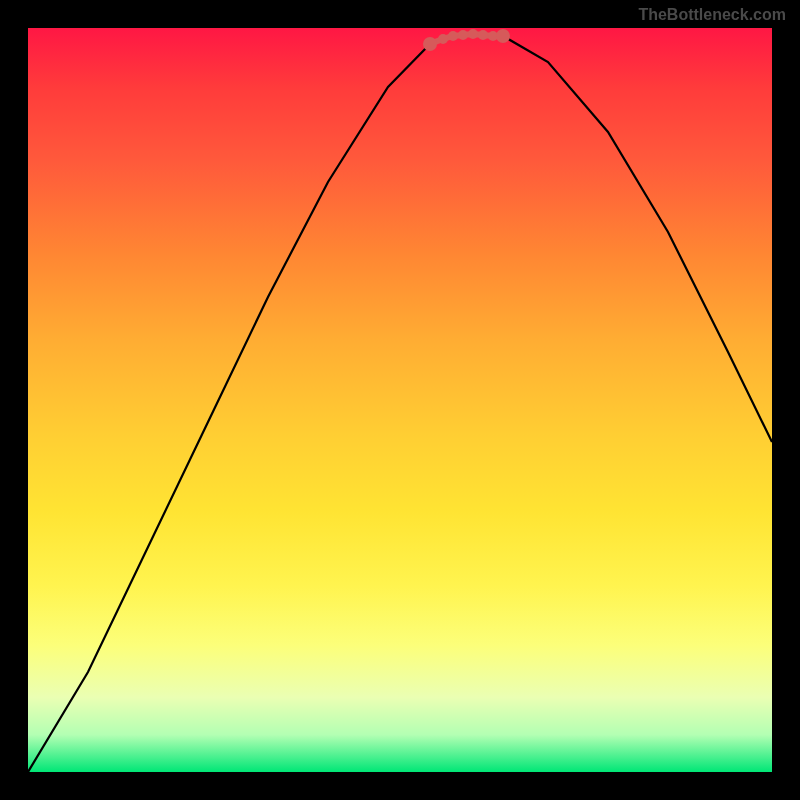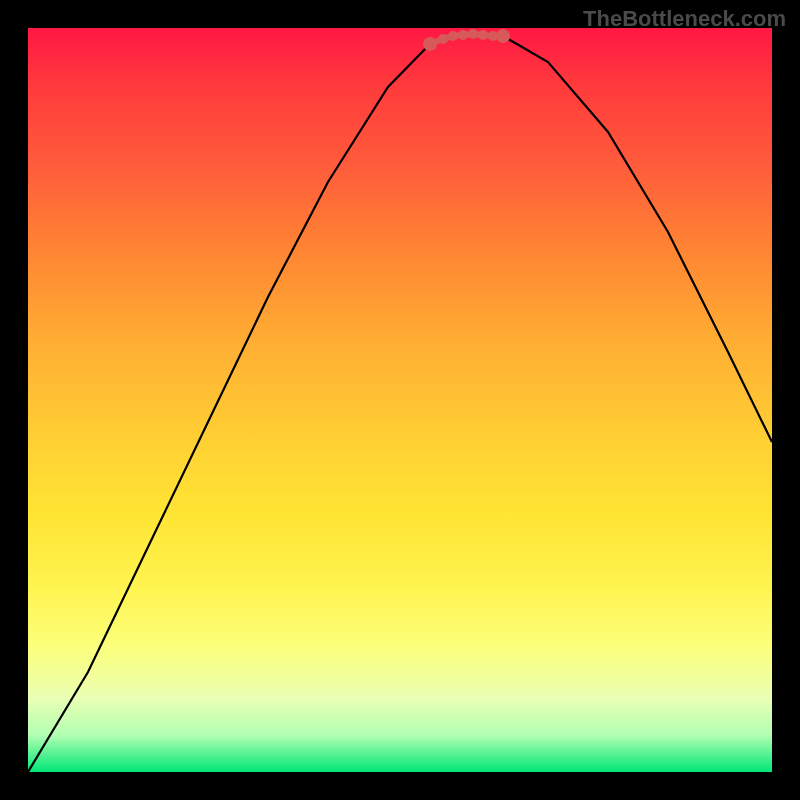--- a/index.html
+++ b/index.html
@@ -9,21 +9,21 @@
     height: 800px;
     background: #000;
     position: relative;
     font-family: Arial, Helvetica, sans-serif;
   }
   .watermark {
     position: absolute;
     top: 6px;
     right: 14px;
     color: #4a4a4a;
-    font-size: 22px;
+    font-size: 16px;
     font-weight: bold;
     z-index: 10;
   }
   .plot-area {
     position: absolute;
     left: 28px;
     top: 28px;
     width: 744px;
     height: 744px;
     background: linear-gradient(to bottom,

